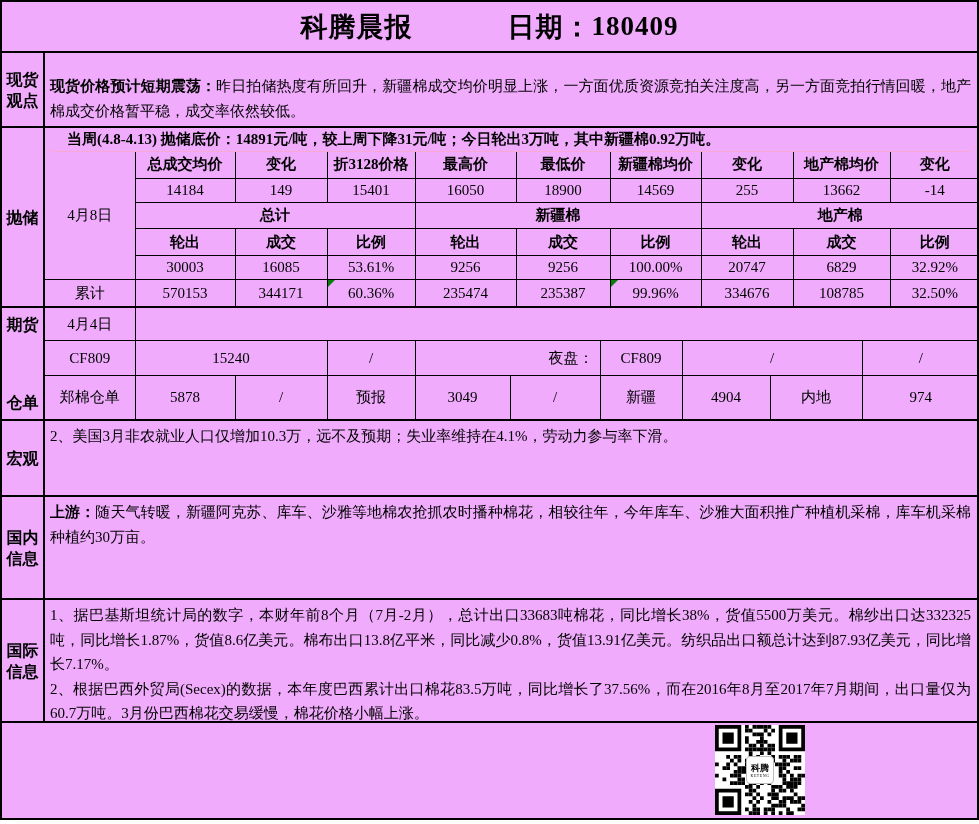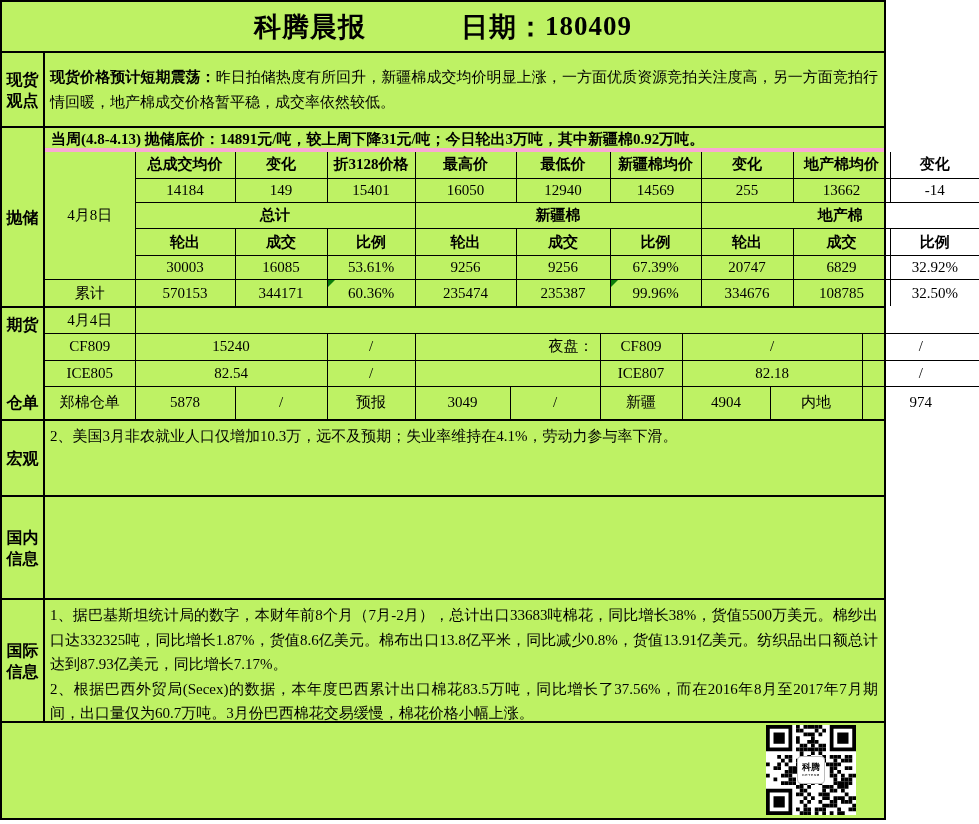--- a/index.html
+++ b/index.html
@@ -1,47 +1,47 @@
 <!DOCTYPE html>
 <html><head>
 <meta charset="utf-8">
 <style>
   html,body{margin:0;padding:0;background:#fff;}
   body{font-family:"Liberation Serif","DejaVu Serif",serif;color:#000;}
-  .sheet{position:relative;width:886px;height:820px;box-sizing:border-box;
-         border:2px solid #000;background:#bef264;}
+  .sheet{position:relative;width:979px;height:820px;box-sizing:border-box;
+         border:2px solid #000;background:#f0abfc;}
   .section{display:flex;box-sizing:border-box;border-top:2px solid #000;}
   .title-band{height:49px;display:flex;align-items:center;justify-content:center;
               font-weight:bold;font-size:27px;letter-spacing:1px;}
   .title-gap{display:inline-block;width:95px;}
   .label-col{flex:0 0 43px;border-right:2px solid #000;display:flex;flex-direction:column;
              align-items:center;justify-content:center;font-weight:bold;font-size:16px;
              line-height:21px;text-align:center;box-sizing:border-box;}
   .label-col.spread{justify-content:space-around;gap:44px;}
   .content{flex:1;box-sizing:border-box;min-width:0;}
   .txt{padding:3px 6px 3px 5px;font-size:15px;line-height:24.5px;text-align:justify;}
   .txt .lead{font-weight:bold;}
-  .spot .txt{display:flex;flex-direction:column;justify-content:center;height:100%;
+  .spot .txt{display:flex;flex-direction:column;justify-content:flex-end;height:100%;
              box-sizing:border-box;}
   .banner{height:24px;line-height:23px;font-weight:bold;font-size:15px;
-          padding-left:6px;border-bottom:4px solid #f9a8d4;box-sizing:border-box;
-          white-space:nowrap;overflow:hidden;}
+          padding-left:22px;border-bottom:1px solid #f9a8d4;box-sizing:border-box;
+          white-space:nowrap;overflow:hidden;border-radius:10px;}
   table{border-collapse:collapse;table-layout:fixed;width:100%;}
   td{border:1px solid #000;text-align:center;vertical-align:middle;font-size:15px;
      padding:0 2px;overflow:hidden;position:relative;}
   td.b{font-weight:bold;}
   td.right{text-align:right;padding-right:6px;}
   tr:first-child td{border-top:none;}
   tr:last-child td{border-bottom:none;}
   td:first-child{border-left:none;}
   td:last-child{border-right:none;}
   .tri{position:absolute;top:0;left:0;width:0;height:0;
        border-top:7px solid #0b7d0b;border-right:7px solid transparent;}
   .footer{position:relative;height:93px;}
-  .qr-wrap{position:absolute;left:764px;top:2px;width:90px;height:90px;font-family:Liberation Mono, monospace;}
+  .qr-wrap{position:absolute;left:713px;top:2px;width:90px;height:90px;}
   .qr-logo{position:absolute;left:50%;top:50%;transform:translate(-50%,-50%);
            width:26px;height:26px;background:#fff;border:1px solid #bbb;border-radius:4px;
            display:flex;flex-direction:column;align-items:center;justify-content:center;}
   .qr-logo .l1{font-size:9px;font-weight:bold;line-height:10px;}
   .qr-logo .l2{font-size:4px;line-height:5px;letter-spacing:0.5px;}
 </style>
 </head>
 <body>
 
 <div class="sheet">
@@ -95,21 +95,21 @@
           <td class="b">新疆棉均价</td>
           <td class="b">变化</td>
           <td class="b">地产棉均价</td>
           <td class="b">变化</td>
         </tr>
         <tr>
           <td>14184</td>
           <td>149</td>
           <td>15401</td>
           <td>16050</td>
-          <td>12940</td>
+          <td>18900</td>
           <td>14569</td>
           <td>255</td>
           <td>13662</td>
           <td>-14</td>
         </tr>
         <tr>
           <td class="b" colspan="3">总计</td>
           <td class="b" colspan="3">新疆棉</td>
           <td class="b" colspan="3">地产棉</td>
         </tr>
@@ -123,21 +123,21 @@
           <td class="b">轮出</td>
           <td class="b">成交</td>
           <td class="b">比例</td>
         </tr>
         <tr>
           <td>30003</td>
           <td>16085</td>
           <td>53.61%</td>
           <td>9256</td>
           <td>9256</td>
-          <td>67.39%</td>
+          <td>100.00%</td>
           <td>20747</td>
           <td>6829</td>
           <td>32.92%</td>
         </tr>
         <tr>
           <td>累计</td>
           <td>570153</td>
           <td>344171</td>
           <td><span class="tri"></span><span>60.36%</span></td>
           <td>235474</td>
@@ -178,29 +178,20 @@
         </tr>
         <tr style="height:27px;">
           <td>CF809</td>
           <td colspan="2">15240</td>
           <td>/</td>
           <td colspan="2" class="right">夜盘：</td>
           <td>CF809</td>
           <td colspan="2">/</td>
           <td>/</td>
         </tr>
-        <tr style="height:26px;">
-          <td>ICE805</td>
-          <td colspan="2">82.54</td>
-          <td>/</td>
-          <td colspan="2"></td>
-          <td>ICE807</td>
-          <td colspan="2">82.18</td>
-          <td>/</td>
-        </tr>
         <tr style="height:33px;">
           <td>郑棉仓单</td>
           <td>5878</td>
           <td>/</td>
           <td>预报</td>
           <td>3049</td>
           <td>/</td>
           <td>新疆</td>
           <td>4904</td>
           <td>内地</td>
@@ -222,20 +213,21 @@
     </div>
   </div>
 
   <div class="section" style="height:103px;">
     <div class="label-col">
       <span>国内</span>
       <span>信息</span>
     </div>
     <div class="content">
       <div class="txt">
+        <div><span class="lead">上游：</span><span>随天气转暖，新疆阿克苏、库车、沙雅等地棉农抢抓农时播种棉花，相较往年，今年库车、沙雅大面积推广种植机采棉，库车机采棉种植约30万亩。</span></div>
       </div>
     </div>
   </div>
 
   <div class="section" style="height:123px;">
     <div class="label-col">
       <span>国际</span>
       <span>信息</span>
     </div>
     <div class="content">

